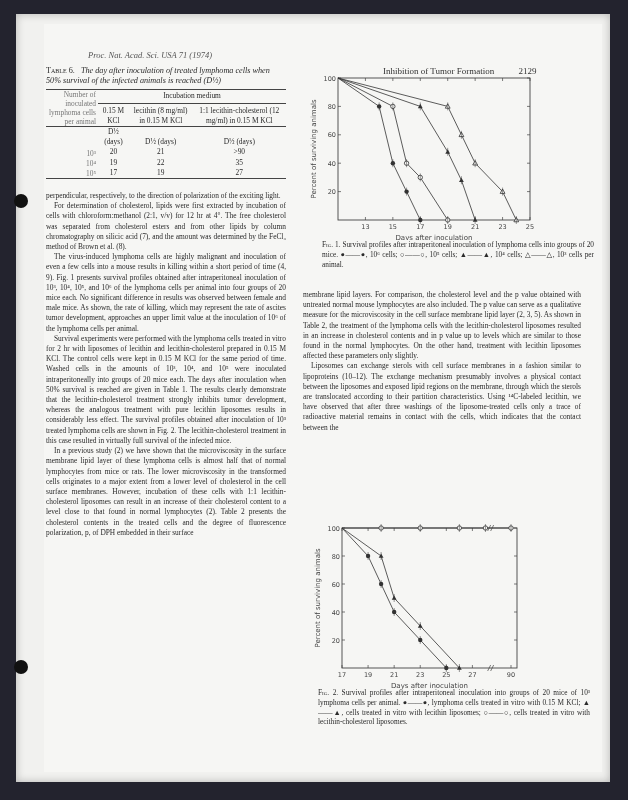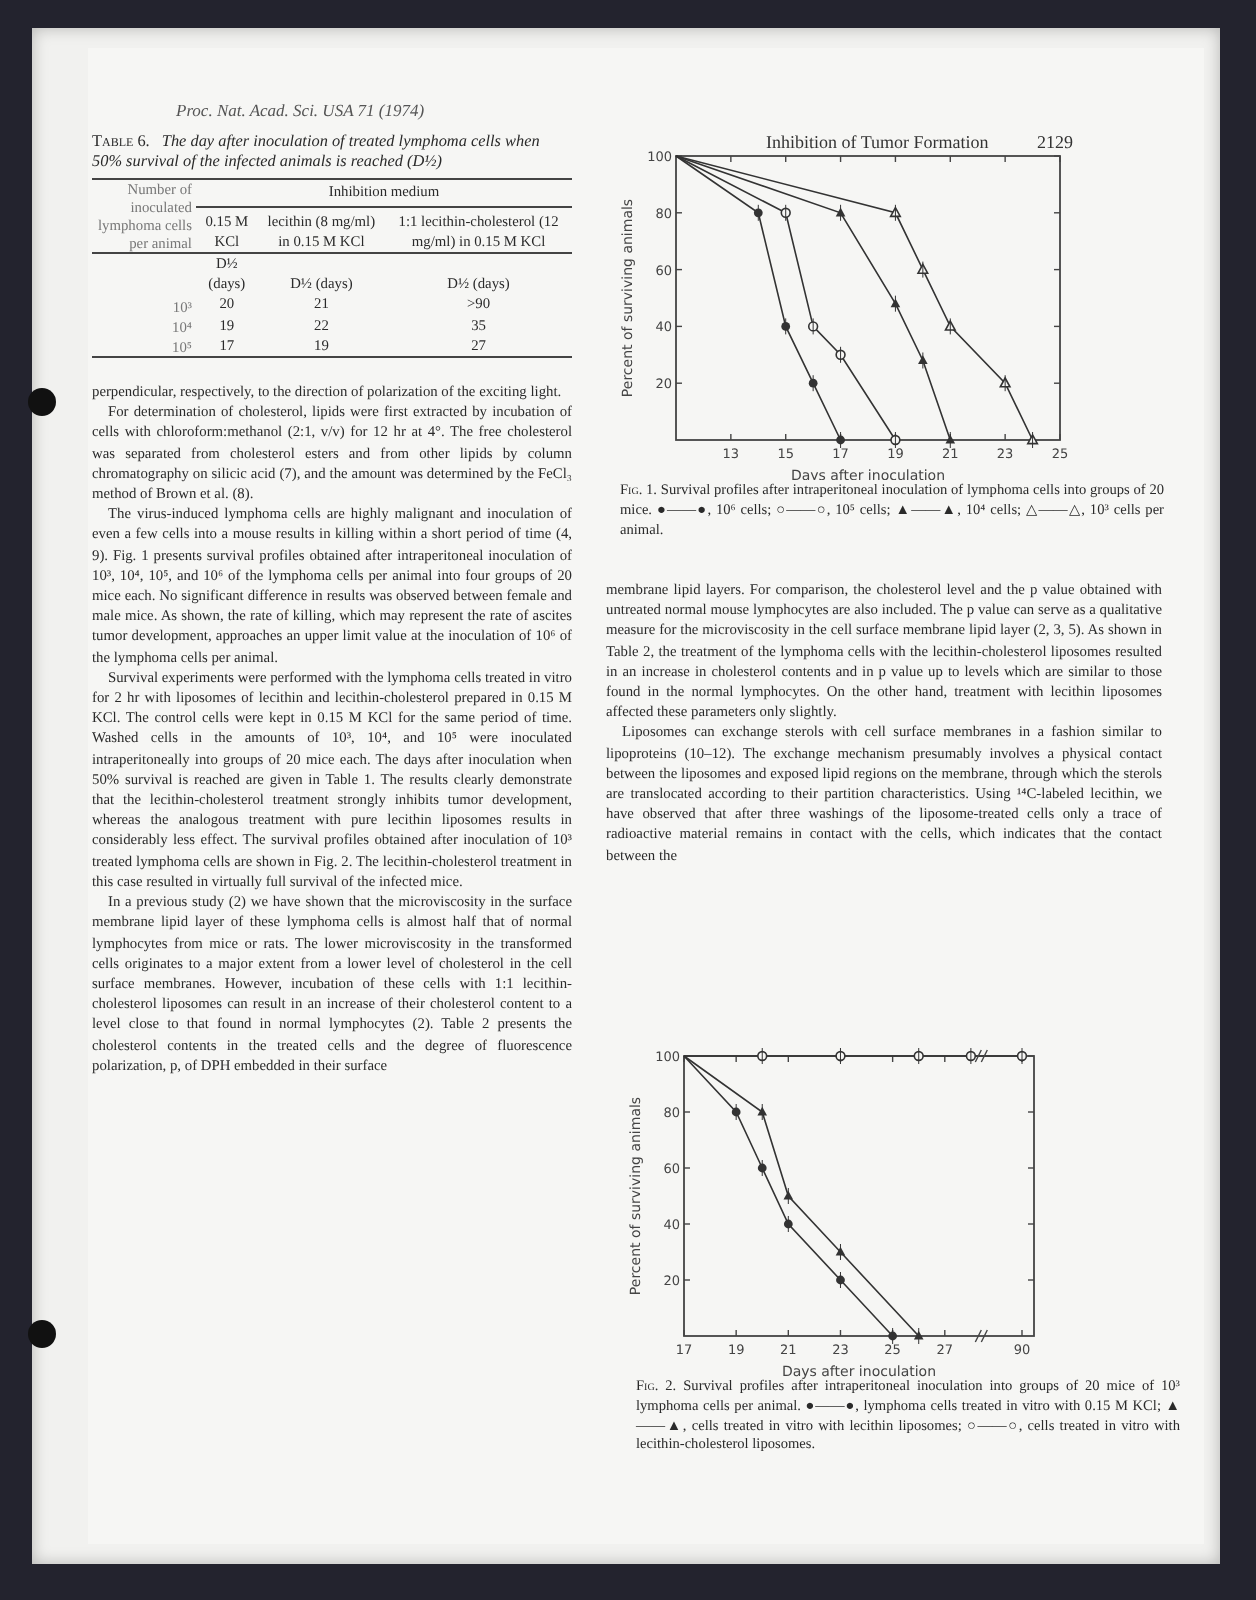--- a/index.html
+++ b/index.html
@@ -60,21 +60,21 @@
 
 <div class="col-left">
   <div class="table-cap">
     <span class="lab">Table 6.</span>
     <span class="cap">The day after inoculation of treated lymphoma cells when 50% survival of the infected animals is reached (D½)</span>
   </div>
   <table class="t1">
     <tbody>
         <tr>
       <td rowspan="2" class="rowhead" style="width:48px">Number of inoculated lymphoma cells per animal</td>
-      <td colspan="3" class="span">Inhibition medium</td>
+      <td colspan="3" class="span">Incubation medium</td>
     </tr>
     <tr>
       <td>0.15 M KCl</td>
       <td>lecithin (8 mg/ml) in 0.15 M KCl</td>
       <td>1:1 lecithin-cholesterol (12 mg/ml) in 0.15 M KCl</td>
     </tr>
     <tr class="midrule">
       <td></td>
       <td>D½ (days)</td>
       <td>D½ (days)</td>
@@ -182,21 +182,21 @@
       <polygon points="161.42857142857144,62.199999999999996 159.02857142857144,66.6 163.82857142857145,66.6" fill="#f6f6f4" stroke="#333" stroke-width="0.8"></polygon>
       <line x1="161.42857142857144" y1="60.8" x2="161.42857142857144" y2="68.8" stroke="#333" stroke-width="0.5"></line>
       <polygon points="175.14285714285714,90.6 172.74285714285713,94.99999999999999 177.54285714285714,94.99999999999999" fill="#f6f6f4" stroke="#333" stroke-width="0.8"></polygon>
       <line x1="175.14285714285714" y1="89.19999999999999" x2="175.14285714285714" y2="97.19999999999999" stroke="#333" stroke-width="0.5"></line>
       <polygon points="202.57142857142856,119 200.17142857142855,123.39999999999999 204.97142857142856,123.39999999999999" fill="#f6f6f4" stroke="#333" stroke-width="0.8"></polygon>
       <line x1="202.57142857142856" y1="117.6" x2="202.57142857142856" y2="125.6" stroke="#333" stroke-width="0.5"></line>
       <polygon points="216.28571428571428,147.4 213.88571428571427,151.8 218.68571428571428,151.8" fill="#f6f6f4" stroke="#333" stroke-width="0.8"></polygon>
       <line x1="216.28571428571428" y1="146" x2="216.28571428571428" y2="154" stroke="#333" stroke-width="0.5"></line>
     </svg>
 </div>
-<div class="fig" style="left:310px; top:240px; width:272px;">
+<div class="fig" style="left:322px; top:240px; width:272px;">
   <div class="fig-cap"><span class="lab">Fig. 1.</span> <span>Survival profiles after intraperitoneal inoculation of lymphoma cells into groups of 20 mice. ●——●, 10⁶ cells; ○——○, 10⁵ cells; ▲——▲, 10⁴ cells; △——△, 10³ cells per animal.</span></div>
 </div>
 
 <div class="col-right" style="top:290px">
   <p class="noindent">membrane lipid layers. For comparison, the cholesterol level and the p value obtained with untreated normal mouse lymphocytes are also included. The p value can serve as a qualitative measure for the microviscosity in the cell surface membrane lipid layer (2, 3, 5). As shown in Table 2, the treatment of the lymphoma cells with the lecithin-cholesterol liposomes resulted in an increase in cholesterol contents and in p value up to levels which are similar to those found in the normal lymphocytes. On the other hand, treatment with lecithin liposomes affected these parameters only slightly.</p>
   <p>Liposomes can exchange sterols with cell surface membranes in a fashion similar to lipoproteins (10–12). The exchange mechanism presumably involves a physical contact between the liposomes and exposed lipid regions on the membrane, through which the sterols are translocated according to their partition characteristics. Using ¹⁴C-labeled lecithin, we have observed that after three washings of the liposome-treated cells only a trace of radioactive material remains in contact with the cells, which indicates that the contact between the</p>
 </div>
 
 <div class="fig" style="left:300px; top:520px;">
   <svg id="fig2" width="240" height="170">

